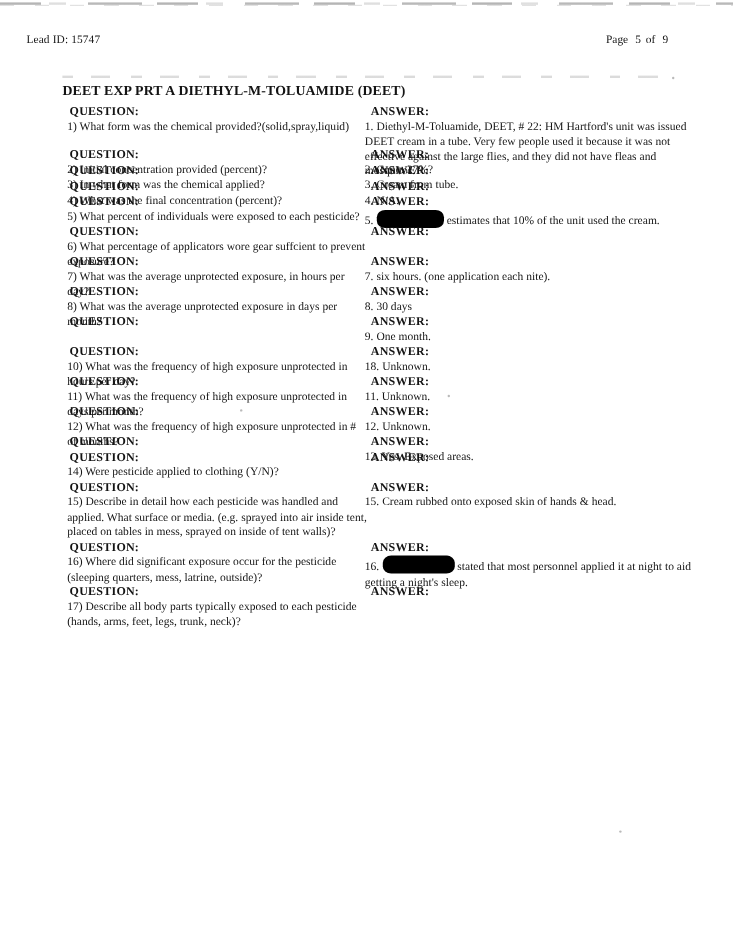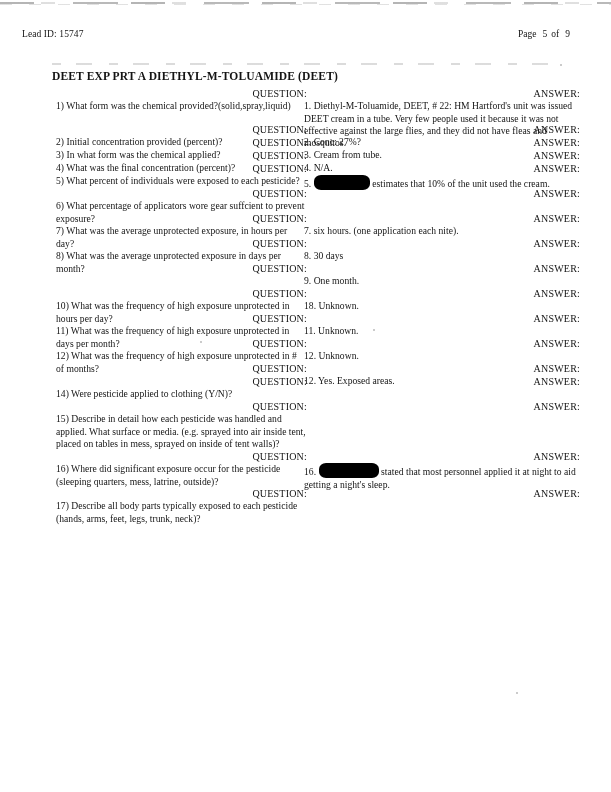--- a/index.html
+++ b/index.html
@@ -78,21 +78,21 @@
   .hdr-lead {
     position: absolute;
     left: 22px;
     top: 29px;
     font-size: 9.5px;
     letter-spacing: 0.1px;
     white-space: nowrap;
   }
   .hdr-page {
     position: absolute;
-    left: 518px;
+    left: 505px;
     top: 29px;
     font-size: 9.5px;
     white-space: nowrap;
   }
   .hdr-page .pg-word { margin-right: 6px; }
   .hdr-page .pg-num  { margin-right: 4px; }
   .hdr-page .pg-of   { margin-right: 6px; }
 
   .doc-title {
     position: absolute;
@@ -122,25 +122,24 @@
     width: 250px;
   }
   .col-a {
     position: absolute;
     left: 305px;
     width: 275px;
   }
 
   .lbl {
     font-size: 10px;
-    font-weight: normal;
+    font-weight: bold;
     letter-spacing: 0.2px;
     line-height: 12.4px;
     white-space: nowrap;
-    text-align: right;
   }
   .lbl-q { margin-left: 1px; }
   .lbl-a { margin-left: 4px; }
 
   .txt {
     font-size: 9.6px;
     line-height: 12.2px;
     letter-spacing: 0.02px;
   }
   .txt-q { margin-left: -1px; }
@@ -321,20 +320,21 @@
         <div class="lbl lbl-a">ANSWER:</div>
       </div>
     </div>
     <div class="qa-row" style="position: absolute; top: 313px; left: 0px; width: 611px;">
       <div class="col-q">
         <div class="lbl lbl-q">QUESTION:</div>
         <div class="txt txt-q">15) Describe in detail how each pesticide was handled and applied.  What surface or media. (e.g. sprayed into air inside tent, placed on tables in mess, sprayed on inside of tent walls)?</div>
       </div>
       <div class="col-a">
         <div class="lbl lbl-a">ANSWER:</div>
+        <div class="txt txt-a"><span>15.  Cream rubbed onto exposed skin of hands &amp; head.</span></div>
       </div>
     </div>
     <div class="qa-row" style="position: absolute; top: 363px; left: 0px; width: 611px;">
       <div class="col-q">
         <div class="lbl lbl-q">QUESTION:</div>
         <div class="txt txt-q">16) Where did significant exposure occur for the pesticide (sleeping quarters, mess, latrine, outside)?</div>
       </div>
       <div class="col-a">
         <div class="lbl lbl-a">ANSWER:</div>
         <div class="txt txt-a"><span>16.</span><span class="redaction r2"></span><span>stated that most personnel applied it at night to aid getting a night's sleep.</span></div>

